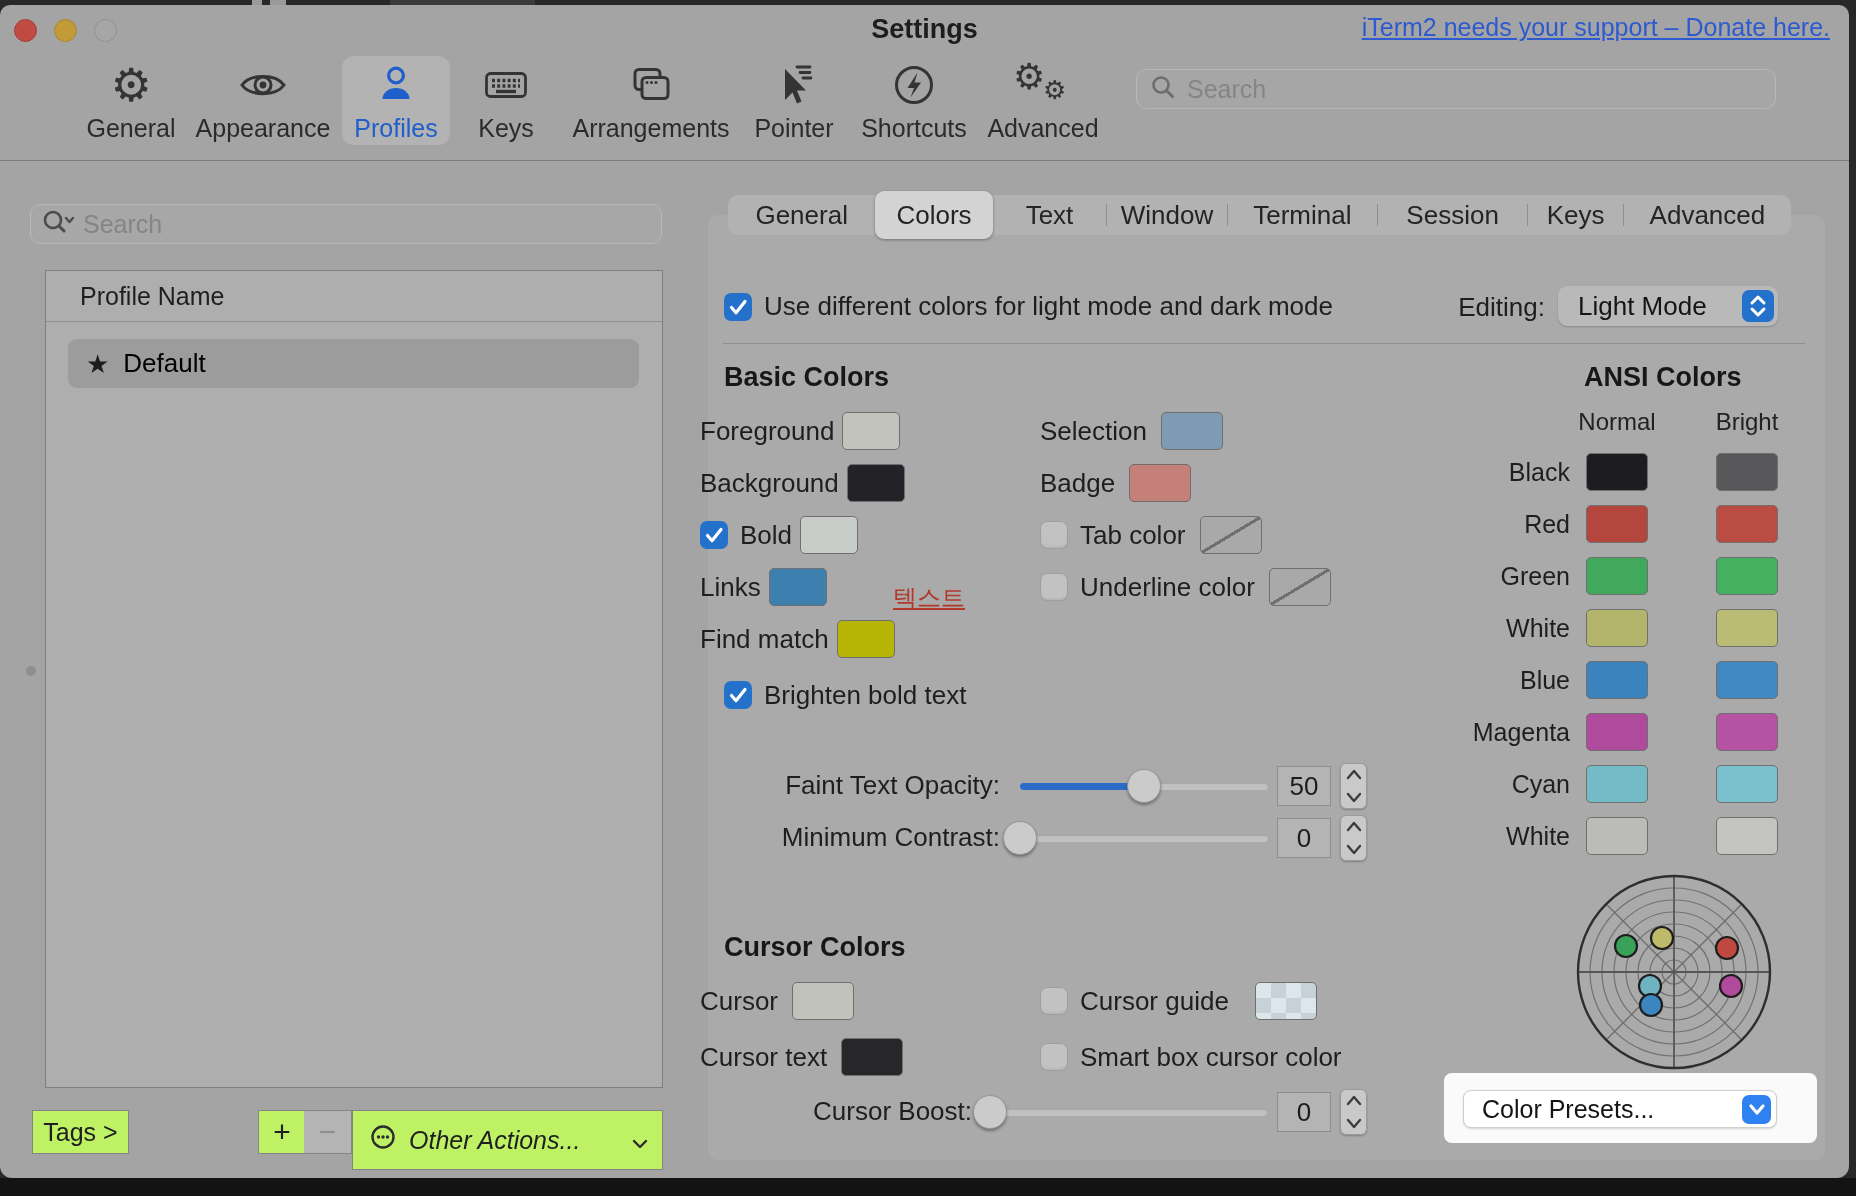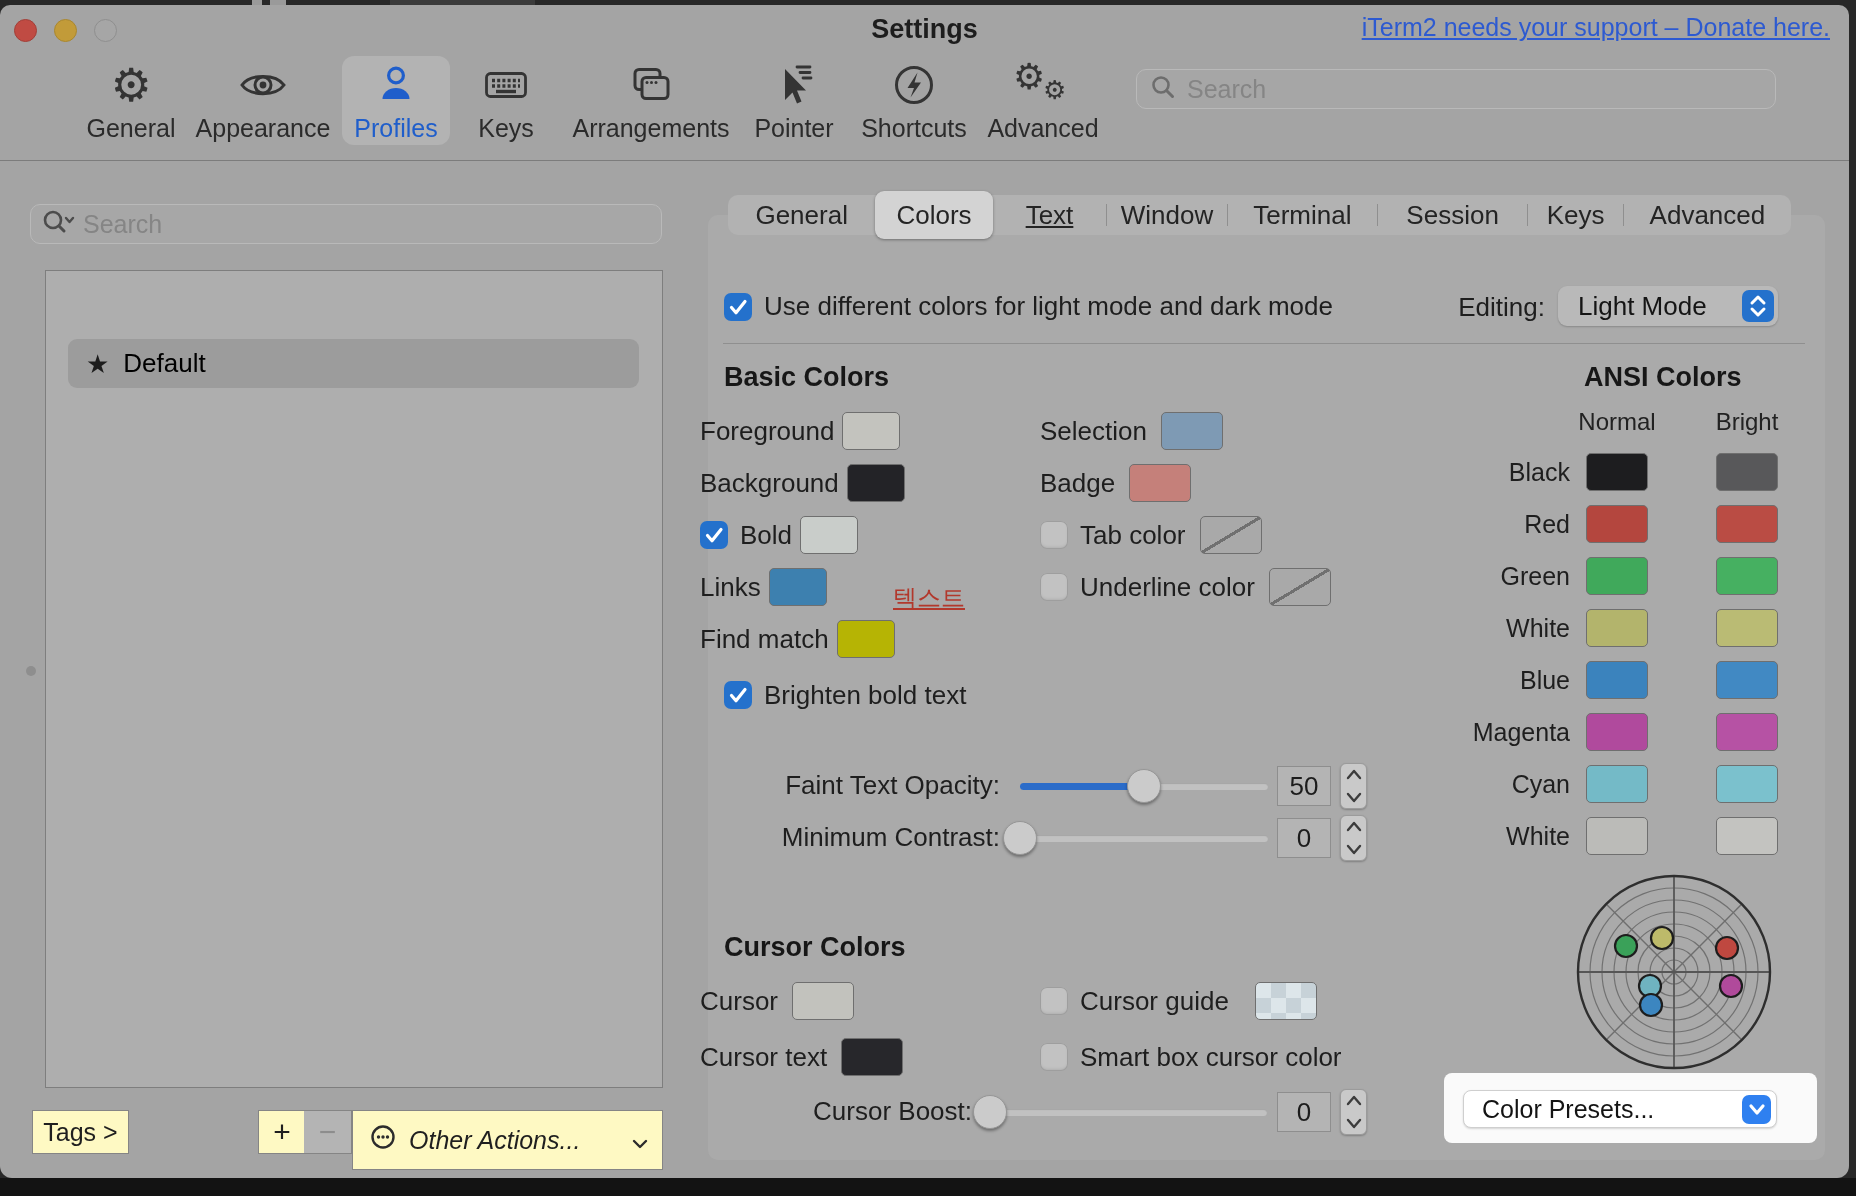--- a/index.html
+++ b/index.html
@@ -30,21 +30,21 @@
   .search-ph { font-size:25px; color:#858585; }
   .tb-divider { position:absolute; left:0; top:160px; width:1849px; border-top:1.5px solid #7c7c7c; }
 
   
   .sb-search { position:absolute; left:30px; top:204px; width:632px; height:40px; border:1.5px solid #b9b9b9; border-radius:10px; background:#a7a7a7; display:flex; align-items:center; padding:0 10px; gap:8px; }
   .list-box { position:absolute; left:45px; top:270px; width:618px; height:818px; background:#aeaeae; border:1.5px solid #7e7e7e; }
   .list-header { height:51px; display:flex; align-items:center; padding-left:34px; font-size:25px; color:#1f1f1f; border-bottom:1px solid #919191; }
   .profile-row { position:absolute; left:22px; top:68px; width:571px; height:49px; background:#9c9c9c; border-radius:9px; display:flex; align-items:center; padding-left:18px; gap:14px; }
   .star { font-size:26px; color:#1d1d1d; font-family:"DejaVu Sans",sans-serif; }
   .profile-name { font-size:26px; color:#000000; }
-  .btn { border:1.5px solid #858585; background:#fef9c3; color:#1f1f1f; font-size:25px; display:flex; align-items:center; justify-content:center; }
+  .btn { border:1.5px solid #858585; background:#bef264; color:#1f1f1f; font-size:25px; display:flex; align-items:center; justify-content:center; }
   .tags-btn { position:absolute; left:32px; top:1110px; width:97px; height:44px; }
   .plus-btn { position:absolute; left:258px; top:1110px; width:48px; height:44px; font-size:30px; }
   .minus-btn { position:absolute; left:304px; top:1110px; width:48px; height:44px; background:#b4b4b4; color:#8d8d8d; font-size:30px; border-left:none; }
   .other-actions { position:absolute; left:352px; top:1110px; width:311px; height:60px; justify-content:flex-start; padding:0 14px; gap:10px;font-style:italic; }
   .oa-chev { margin-left:auto; }
 
   
   .panel { position:absolute; left:708px; top:215px; width:1117px; height:945px; background:#aaaaaa; border-radius:10px; }
   .tabbar { position:absolute; left:728px; top:195px; width:1063px; height:40px; background:#b2b2b2; border-radius:10px; display:flex; align-items:center; }
   .seg { font-size:26px; color:#242424; text-align:center; line-height:40px; position:relative; }
@@ -199,20 +199,21 @@
       <span>
         <svg width="34" height="30" viewBox="0 0 34 30">
             <circle cx="12" cy="13" r="8" fill="none" stroke="#4c4c4c" stroke-width="2.6"></circle>
             <line x1="18" y1="19" x2="23" y2="24" stroke="#4c4c4c" stroke-width="3" stroke-linecap="round"></line>
             <polyline points="25,11 28.5,15 32,11" fill="none" stroke="#4c4c4c" stroke-width="2.4" stroke-linecap="round" stroke-linejoin="round"></polyline>
           </svg>
       </span>
       <span class="search-ph">Search</span>
     </div>
     <div class="list-box">
+      <div class="list-header">Profile Name</div>
       <div class="profile-row">
         <span class="star">★</span>
         <span class="profile-name">Default</span>
       </div>
     </div>
     <div class="btn tags-btn">Tags &gt;</div>
     <div class="btn plus-btn">+</div>
     <div class="btn minus-btn">−</div>
     <div class="btn other-actions">
       <span>
@@ -228,21 +229,21 @@
         <svg width="16" height="10" viewBox="0 0 16 10">
             <polyline points="2,2 8,8 14,2" fill="none" stroke="#2c2c2c" stroke-width="2.4" stroke-linecap="round" stroke-linejoin="round"></polyline>
           </svg>
       </span>
     </div>
 
     <div class="panel"></div>
     <div class="tabbar" id="tab-bar">
         <div class="seg" style="width: 148px;">General</div>
         <div class="seg sel" style="width: 118px;">Colors</div>
-        <div class="seg" style="width: 114px; text-decoration: underline;">Text</div>
+        <div class="seg" style="width: 114px;">Text</div>
         <div class="seg-sep"></div>
         <div class="seg" style="width: 120px;">Window</div>
         <div class="seg-sep"></div>
         <div class="seg" style="width: 150px;">Terminal</div>
         <div class="seg-sep"></div>
         <div class="seg" style="width: 150px;">Session</div>
         <div class="seg-sep"></div>
         <div class="seg" style="width: 95px;">Keys</div>
         <div class="seg-sep"></div>
         <div class="seg" style="width: 168px;">Advanced</div>

